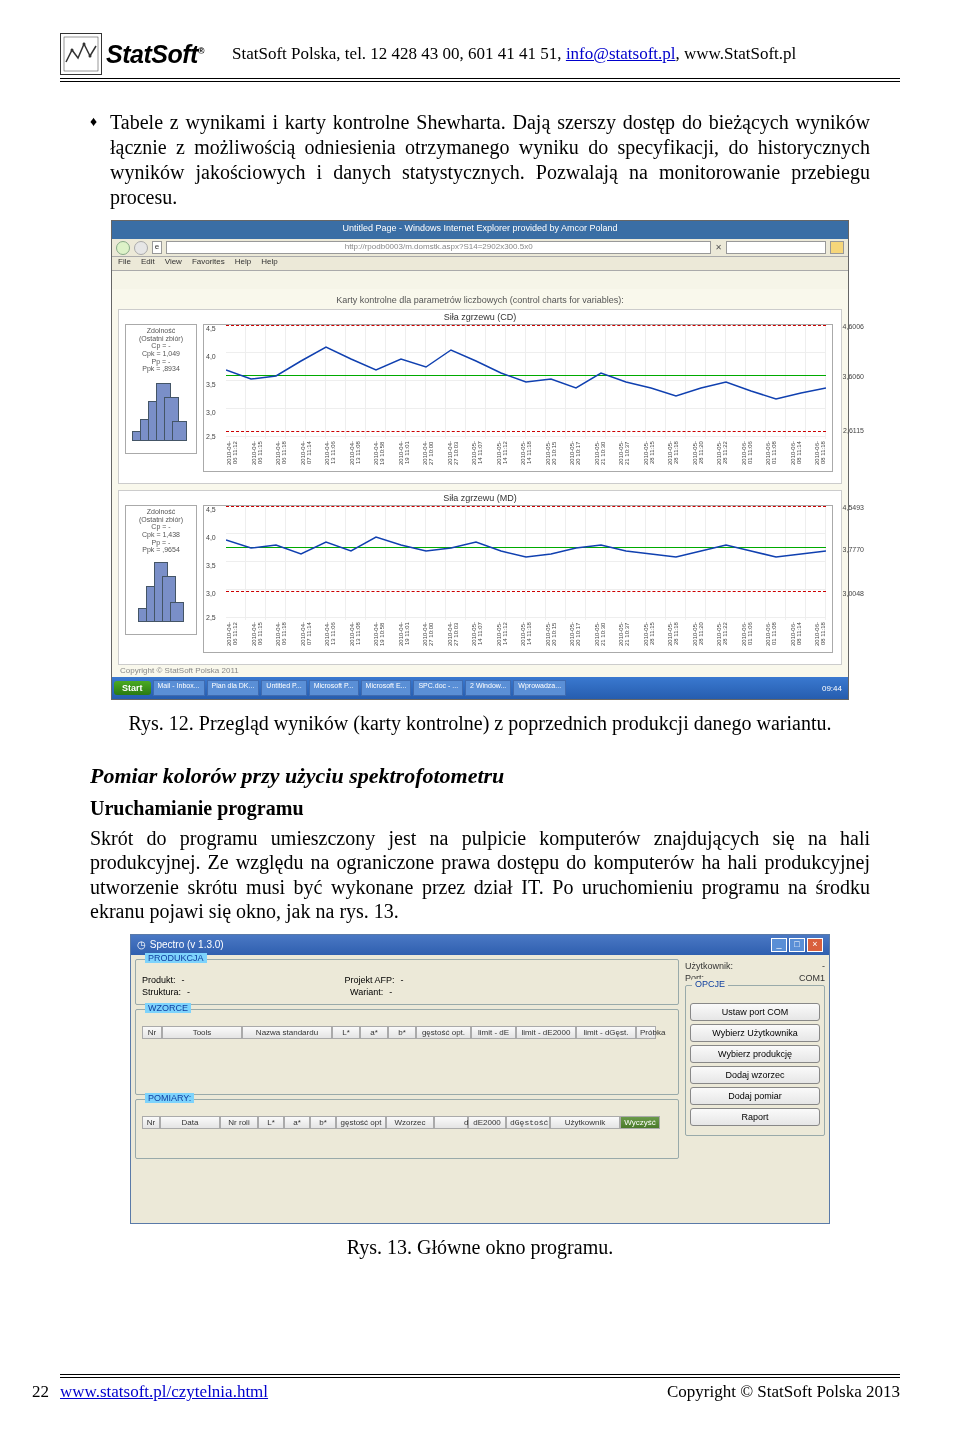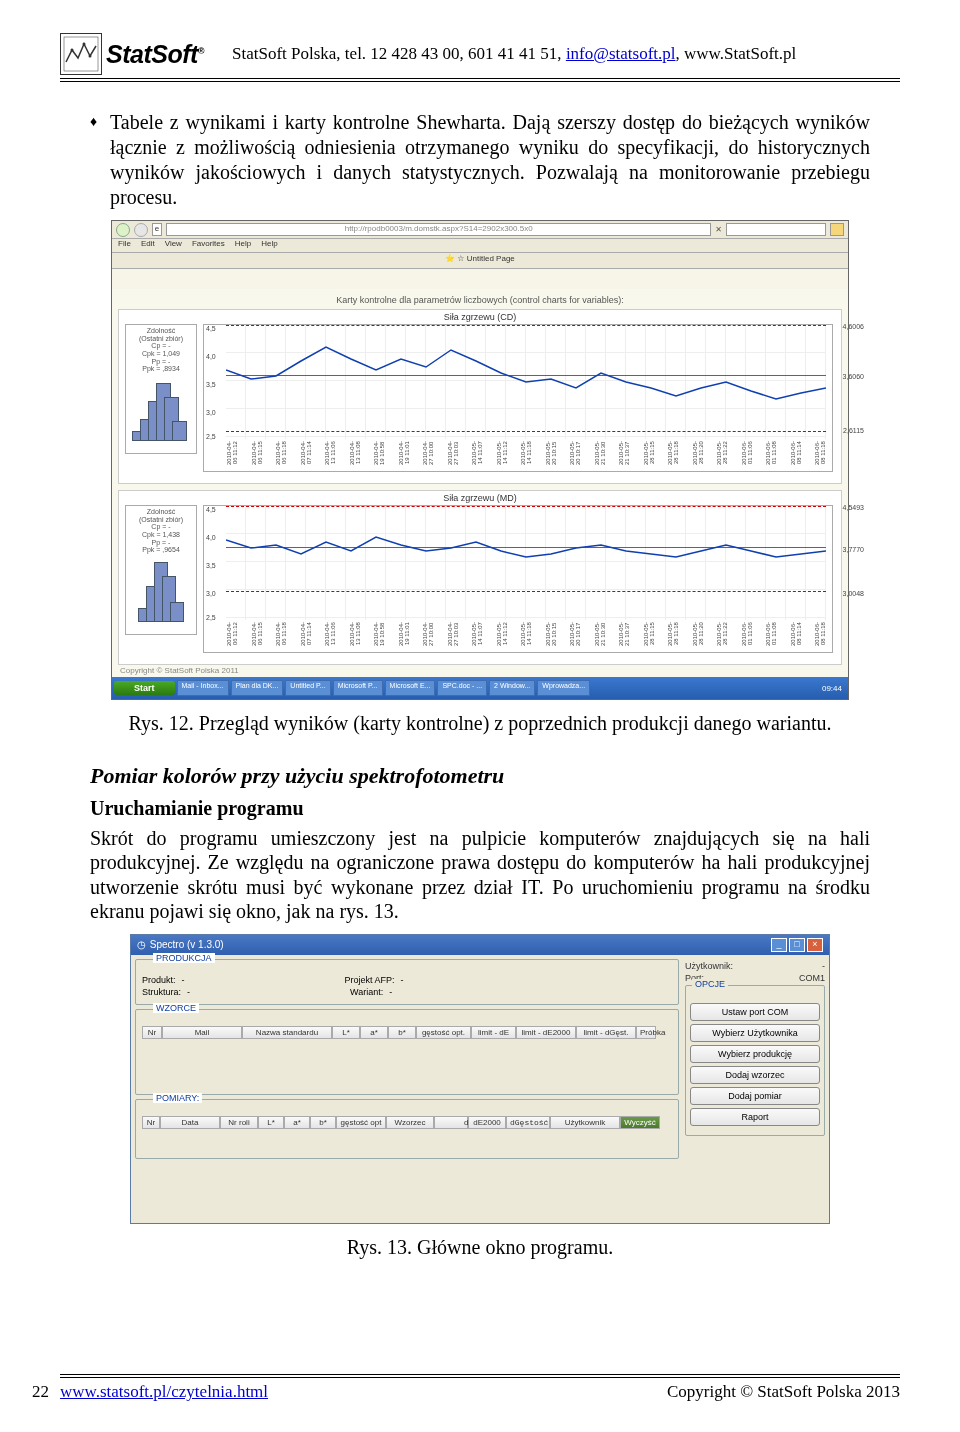--- a/index.html
+++ b/index.html
@@ -37,35 +37,35 @@
     repeating-linear-gradient(to right, transparent 0, transparent 19px, #eee 19px, #eee 20px),
     repeating-linear-gradient(to bottom, transparent 0, transparent 27px, #eee 27px, #eee 28px);}
   .line-red { position:absolute; border-top:1px dashed #c00;}
   .line-green { position:absolute; border-top:1px solid #0a0;}
   .chart-main svg { position:absolute; top:0; left:22px; right:6px; height:114px; }
   .ylab { position:absolute; font-size:7px; color:#444;}
   .xlabs { position:absolute; bottom:2px; left:22px; right:6px; height:30px; font-size:6px; color:#444; display:flex; justify-content:space-between; }
   .xlabs span { writing-mode:vertical-rl; transform:rotate(180deg); height:28px;}
   .bs-copy { position:absolute; bottom:2px; left:8px; font-size:8px; color:#888;}
   .bs-taskbar { position:absolute; bottom:0; left:0; right:0; height:22px; background:linear-gradient(#3a79d0,#265daf); display:flex; align-items:center; padding:0 2px; gap:2px;}
-  .bs-start { background:linear-gradient(#4baa22,#2a7a12); color:#fff; font-size:9px; font-weight:bold; padding:2px 20px; border-radius:3px;}
+  .bs-start { background:linear-gradient(#4baa22,#2a7a12); color:#fff; font-size:9px; font-weight:bold; padding:2px 8px; border-radius:3px;}
   .tb-btn { background:#5a8fd6; height:16px; font-size:7px; color:#fff; padding:1px 4px; border:1px solid #3f6bb0;}
   .fig-caption { text-align:center; font-size:20px; margin:12px 0 18px 0;}
   h3.italic { font-size:22px; font-style:italic; font-weight:bold; margin:28px 30px 8px 30px;}
   .subhead { font-size:20px; font-weight:bold; margin:6px 30px 6px 30px;}
   .body-text { margin:0 30px; font-size:20px; line-height:1.22; text-align:justify;}
   .spectro { width:700px; height:290px; margin:10px auto 0 auto; border:1px solid #5a7aa8; background:#ece9d8; font-family:Arial,sans-serif; font-size:10px; color:#333; position:relative;}
   .sp-title { height:20px; background:linear-gradient(#4a78c4,#2f5faf); color:#fff; padding:2px 6px; display:flex; align-items:center; gap:4px; font-size:10px;}
   .sp-title .wbtns { margin-left:auto; display:flex; gap:2px;}
   .sp-title .wbtn { width:16px; height:14px; background:#5a8fd6; border:1px solid #fff; font-size:9px; text-align:center; color:#fff;}
   .sp-title .xbtn { background:#d9603d;}
   .sp-body { padding:4px; display:flex; gap:6px;}
   .sp-main { flex:1; }
   .sp-group { border:1px solid #9aa; border-radius:2px; margin-bottom:4px; padding:14px 6px 6px 6px; position:relative; background:#ece9d8;}
-  .sp-group .legend { position:absolute; top:-7px; left:17px; background:#ffffff; padding:0 3px; color:#1040a0; font-size:9px;}
+  .sp-group .legend { position:absolute; top:-7px; left:9px; background:#7dd3fc; padding:0 3px; color:#1040a0; font-size:9px;}
   .sp-row { display:flex; gap:20px; font-size:9px; padding:1px 0;}
   .sp-row .pair { display:flex; gap:6px;}
   .sp-row .k { color:#000;}
   .sp-row .v { color:#000;}
   .sp-table-head { display:flex; gap:0; margin-top:2px;}
   .sp-table-head .th { background:linear-gradient(#fafafa,#e4e4e4); border:1px solid #aaa; font-size:8px; padding:1px 3px; text-align:center;}
   .sp-side { width:140px; }
   .sp-side .utext{font-size:9px;display:flex;justify-content:space-between;margin:2px 0;}
   .sp-side .opcje{border:1px solid #9aa;border-radius:2px;padding:14px 4px 6px 4px;position:relative;margin-top:2px;}
   .sp-side .opcje .legend{position:absolute;top:-7px;left:6px;background:#ece9d8;padding:0 3px;color:#1040a0;font-size:9px;}
@@ -100,38 +100,38 @@
   </div>
   <div class="thinline"></div>
 
   <div class="bullet-para">
     <div class="bullet">♦</div>
     <div>Tabele z wynikami i karty kontrolne Shewharta. Dają szerszy dostęp do bieżących wyników łącznie z możliwością odniesienia otrzymanego wyniku do specyfikacji, do historycznych wyników jakościowych i danych statystycznych. Pozwalają na monitorowanie przebiegu procesu.</div>
   </div>
 
   <div class="figure">
     <div class="browser-shot">
+      <div class="bs-titlebar">Untitled Page - Windows Internet Explorer provided by Amcor Poland</div>
       <div class="bs-addr">
         <span class="arrow"></span>
         <span class="arrow" style="background:#e6e6e6;border-color:#aaa"></span>
         <span style="width:10px;height:13px;border:1px solid #999;background:#fff;font-size:8px;text-align:center">e</span>
         <div class="urlbox">http://rpodb0003/m.domstk.aspx?S14=2902x300.5x0</div>
         <span style="font-size:8px;color:#555">✕</span>
         <div class="srch" placeholder="Live Search"></div>
         <span style="width:14px;height:13px;border:1px solid #999;background:#f6d67a"></span>
       </div>
       <div class="bs-menu">
         <span>File</span>
         <span>Edit</span>
         <span>View</span>
         <span>Favorites</span>
         <span>Help</span>
         <span>Help</span>
       </div>
-      <div class="bs-tab">⭐ ☆ <span>Untitled Page</span></div>
       <div class="bs-body">
         <div class="bs-body-title">Karty kontrolne dla parametrów liczbowych (control charts for variables):</div>
 
         <div class="chart-block">
           <div class="chart-title">Siła zgrzewu (CD)</div>
           <div class="chart-left">
             <div class="lbox">
               <div>Zdolność</div>
               <div>(Ostatni zbiór)</div>
               <div>Cp = -</div>
@@ -313,21 +313,21 @@
               <div class="pair" style="margin-left:140px">
                   <span class="k">Wariant:</span>
                   <span class="v">-</span>
                 </div>
             </div>
           </div>
           <div class="sp-group" style="height:86px">
             <div class="legend">WZORCE</div>
             <div class="sp-table-head" id="wz-head">
                 <div class="th" style="width: 20px;">Nr</div>
-                <div class="th" style="width: 80px;">Mail</div>
+                <div class="th" style="width: 80px;">Tools</div>
                 <div class="th" style="width: 90px;">Nazwa standardu</div>
                 <div class="th" style="width: 28px;">L*</div>
                 <div class="th" style="width: 28px;">a*</div>
                 <div class="th" style="width: 28px;">b*</div>
                 <div class="th" style="width: 55px;">gęstość opt.</div>
                 <div class="th" style="width: 45px;">limit - dE</div>
                 <div class="th" style="width: 60px;">limit - dE2000</div>
                 <div class="th" style="width: 60px;">limit - dGęst.</div>
                 <div class="th" style="width: 20px;">Próbka</div>
               </div>

